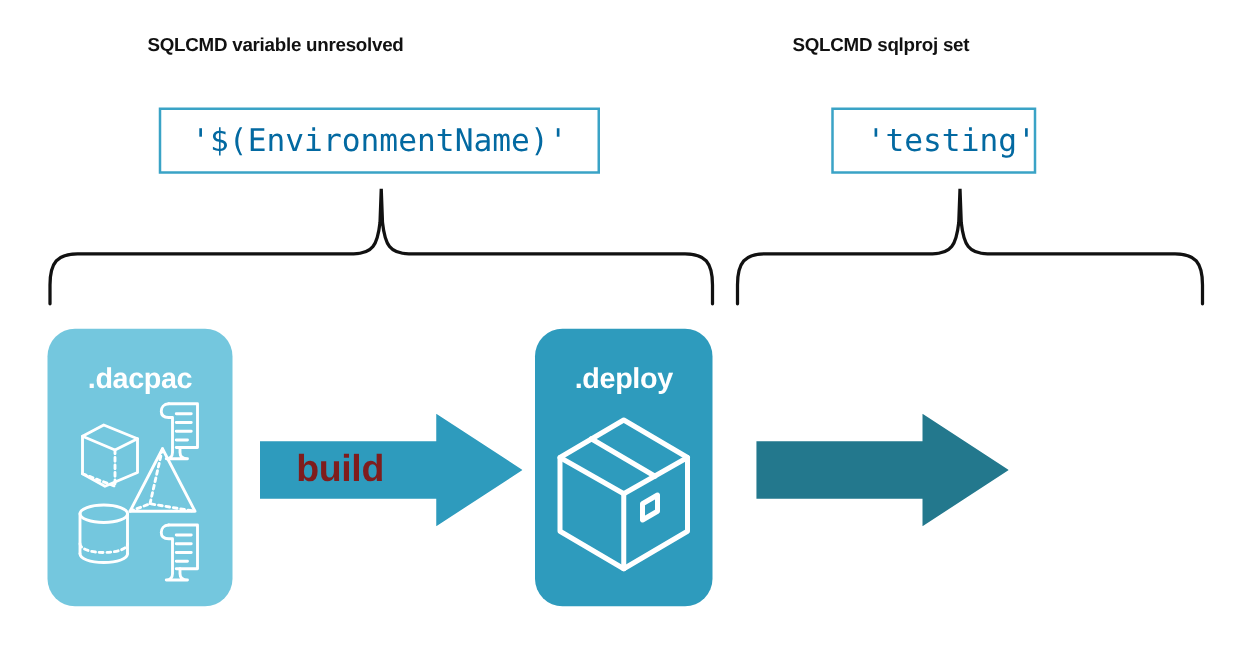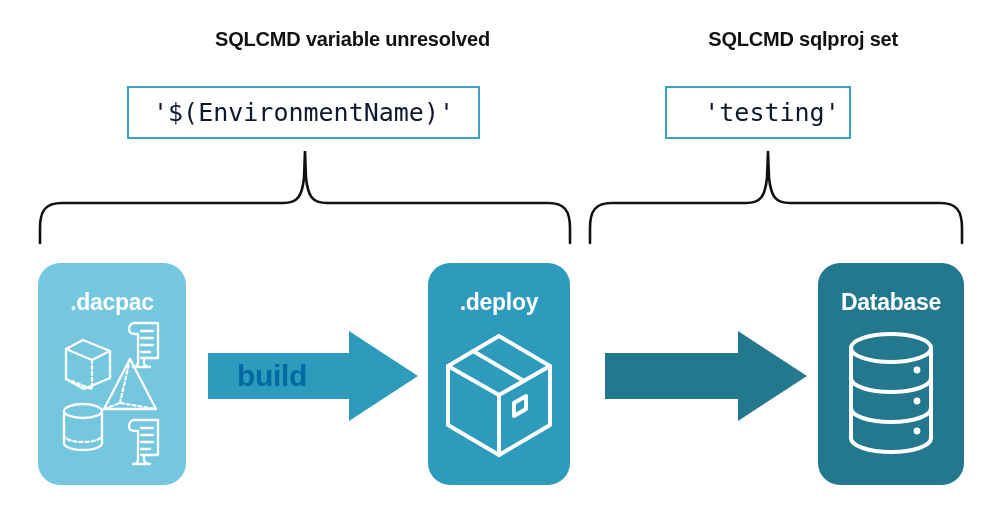--- a/index.html
+++ b/index.html
@@ -19,47 +19,47 @@
     width: 1000px;
     height: 522px;
     background: #ffffff;
   }
 
   
   .heading {
     position: absolute;
     font-family: "Liberation Sans", sans-serif;
     font-weight: bold;
-    font-size: 20px;
+    font-size: 15px;
     color: #111111;
     letter-spacing: -0.2px;
     white-space: nowrap;
-    text-align: right;
+    text-align: left;
   }
   #heading-left  { left: 118px; top: 28px; width: 372px; }
   #heading-right { left: 634px; top: 28px; width: 264px; }
 
   
   .code-box {
     position: absolute;
     border: 2px solid #3AA3C6;
     background: #ffffff;
     display: flex;
     align-items: center;
     justify-content: center;
   }
   .code-box span {
     font-family: "DejaVu Sans Mono", monospace;
     font-size: 25px;
-    color: #0f172a;
+    color: #0369a1;
     letter-spacing: 0px;
     white-space: nowrap;
   }
   #code-box-left  { left: 127px; top: 86px; width: 353px; height: 53px; }
-  #code-box-right { left: 665px; top: 86px; width: 186px; height: 53px; padding-left: 28px; }
+  #code-box-right { left: 665px; top: 86px; width: 164px; height: 53px; padding-left: 28px; }
 
   
   .brace-svg {
     position: absolute;
     top: 148px;
     left: 0;
     width: 1000px;
     height: 95px;
     overflow: visible;
   }
@@ -96,21 +96,21 @@
 
   
   .arrow {
     position: absolute;
   }
   .arrow-label {
     position: absolute;
     font-family: "Liberation Sans", sans-serif;
     font-weight: bold;
     font-size: 30px;
-    color: #0369a1;
+    color: #7f1d1d;
     white-space: nowrap;
     letter-spacing: -0.3px;
   }
   #arrow-build   { left: 208px; top: 331px; width: 210px; height: 90px; }
   #label-build   { left: 237px; top: 359px; }
   #arrow-deploy  { left: 605px; top: 331px; width: 202px; height: 90px; }
   #label-deploy  { left: 618px; top: 359px; }
 </style>
 </head>
 <body>
@@ -206,36 +206,20 @@
         <path d="M 71,132 L 71,192"></path>
 
         <path d="M 45,88 L 96,118"></path>
 
         <path d="M 86,140 L 98,133 L 98,146 L 86,153 Z"></path>
       </g>
     </svg>
     <div class="stage-label">.deploy</div>
   </div>
 
-  <div class="stage-box" id="box-database">
-    <svg class="stage-art" viewBox="0 0 146 222">
-      <g fill="none" stroke="#ffffff" stroke-width="4" stroke-linejoin="round" stroke-linecap="round">
-        <ellipse cx="73" cy="85" rx="40" ry="14"></ellipse>
-        <path d="M 33,85 L 33,175"></path>
-        <path d="M 113,85 L 113,175"></path>
-        <path d="M 33,175 C 33,183 51,189 73,189 C 95,189 113,183 113,175"></path>
-        <path d="M 33,115 C 33,123 51,129 73,129 C 95,129 113,123 113,115"></path>
-        <path d="M 33,145 C 33,153 51,159 73,159 C 95,159 113,153 113,145"></path>
-        <circle cx="99" cy="107" r="3.4" fill="#ffffff" stroke="none"></circle>
-        <circle cx="99" cy="138" r="3.4" fill="#ffffff" stroke="none"></circle>
-        <circle cx="99" cy="168" r="3.4" fill="#ffffff" stroke="none"></circle>
-      </g>
-    </svg>
-    <div class="stage-label">Database</div>
-  </div>
 
   <svg class="arrow" id="arrow-build" viewBox="0 0 210 90">
     <path fill="#2E9BBD" d="M 0,22 L 141,22 L 141,0 L 210,45 L 141,90 L 141,68 L 0,68 Z"></path>
   </svg>
   <div class="arrow-label" id="label-build">build</div>
 
   <svg class="arrow" id="arrow-deploy" viewBox="0 0 202 90">
     <path fill="#23788D" d="M 0,22 L 133,22 L 133,0 L 202,45 L 133,90 L 133,68 L 0,68 Z"></path>
   </svg>
 

